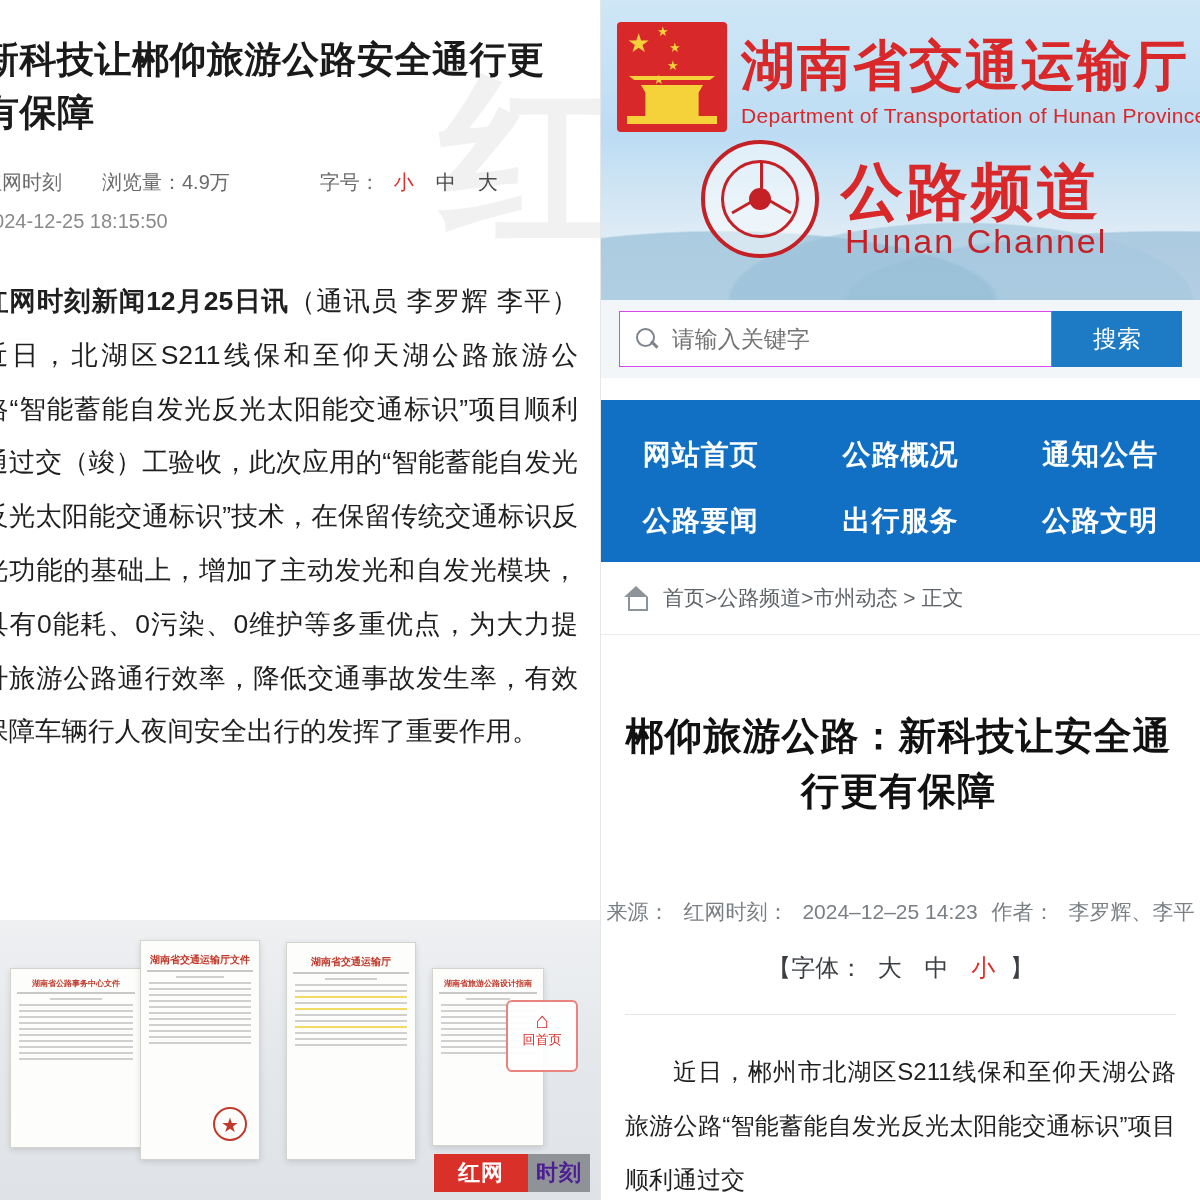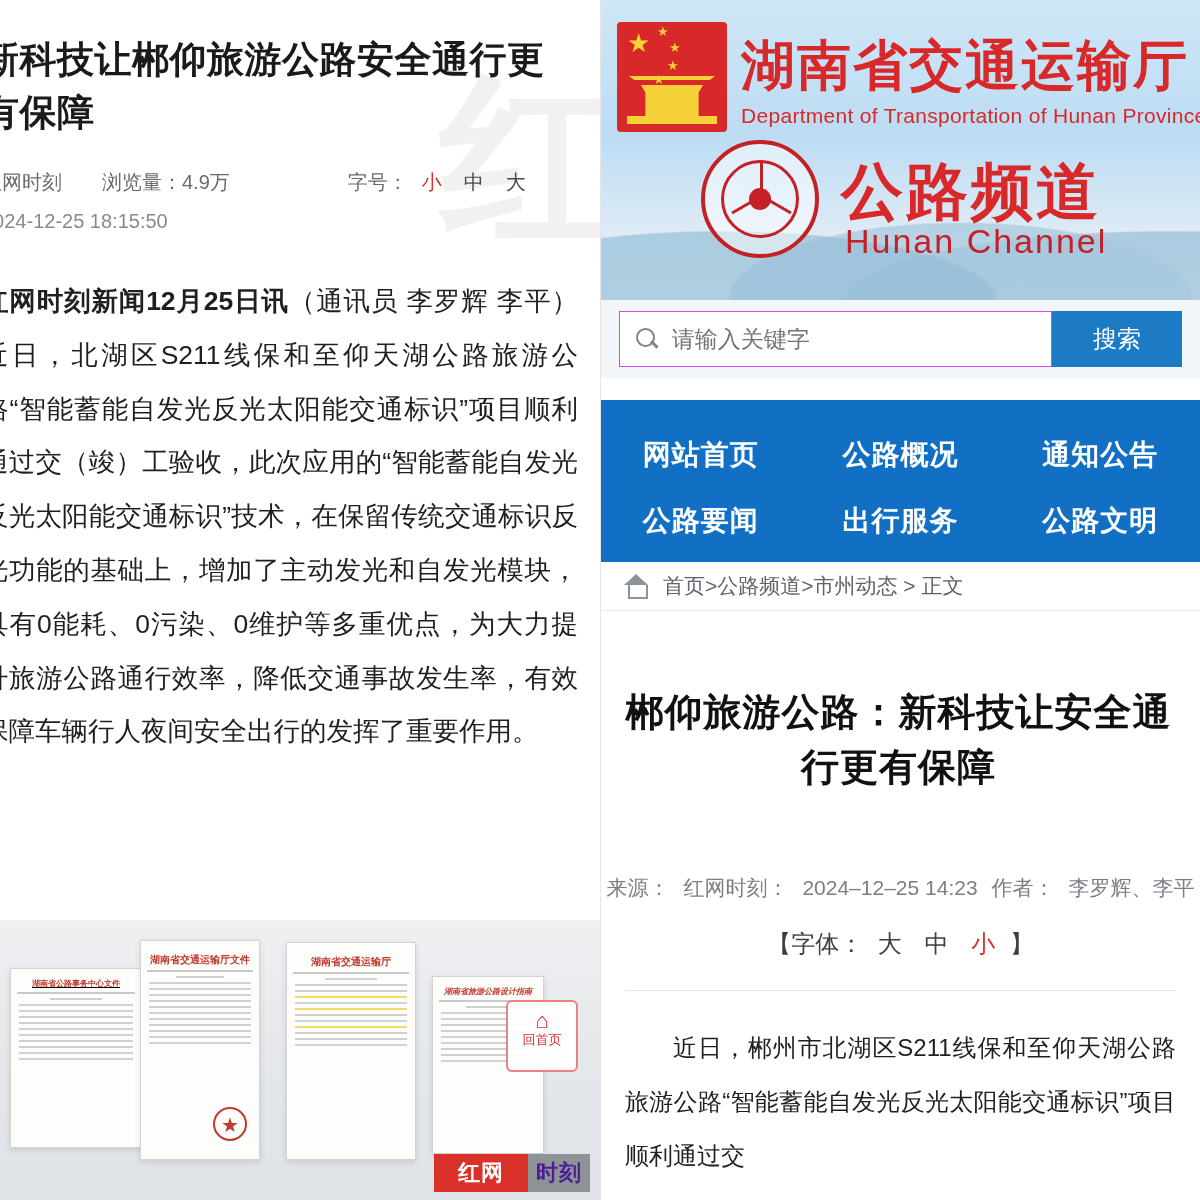--- a/index.html
+++ b/index.html
@@ -39,21 +39,21 @@
     margin: 10px 0 0 0;
   }
   .lp-meta-row {
     display: flex;
     align-items: center;
     margin-top: 30px;
     color: #6b6b6b;
     font-size: 20px;
   }
   .lp-meta-source { margin-right: 40px; }
-  .lp-meta-views { margin-right: 118px; }
+  .lp-meta-views { margin-right: 90px; }
   .lp-fs-label { color: #6b6b6b; margin-right: 14px; }
   .lp-fs-opt { margin-right: 22px; font-size: 20px; }
   .lp-fs-opt.sel { color: #d9302a; }
   .lp-fs-opt.norm { color: #4a4a4a; }
   .lp-date {
     margin-top: 14px;
     color: #8a8a8a;
     font-size: 20px;
   }
   .lp-body {
@@ -290,21 +290,21 @@
     flex: 1;
     text-align: center;
     color: #fff;
     font-size: 28px;
     font-weight: bold;
     padding: 14px 0;
     letter-spacing: 1px;
   }
   .crumb {
     display: flex; align-items: center;
-    padding: 10px 20px;
+    padding: 22px 20px;
     font-size: 21px; color: #5d6368;
     border-bottom: 1px solid #ececec;
   }
   .home-ico {
     width: 30px; height: 28px; margin-right: 12px; position: relative;
   }
   .home-ico::before {
     content: ""; position: absolute; left: 3px; top: 2px;
     width: 0; height: 0; border-left: 12px solid transparent;
     border-right: 12px solid transparent; border-bottom: 11px solid #8d9499;
@@ -367,21 +367,21 @@
       </div>
 
       <div class="lp-date">2024-12-25 18:15:50</div>
 
       <div class="lp-body">
         <b>红网时刻新闻12月25日讯</b><span>（通讯员 李罗辉 李平）近日，北湖区S211线保和至仰天湖公路旅游公路“智能蓄能自发光反光太阳能交通标识”项目顺利通过交（竣）工验收，此次应用的“智能蓄能自发光反光太阳能交通标识”技术，在保留传统交通标识反光功能的基础上，增加了主动发光和自发光模块，具有0能耗、0污染、0维护等多重优点，为大力提升旅游公路通行效率，降低交通事故发生率，有效保障车辆行人夜间安全出行的发挥了重要作用。</span>
       </div>
     </div>
 
     <div class="lp-photo">
-      <div class="doc" style="left:20px; top:48px; width:132px; height:180px;text-decoration:underline;">
+      <div class="doc" style="left:20px; top:48px; width:132px; height:180px;">
         <div class="dh" style="font-size:8px; margin-top:9px;">湖南省公路事务中心文件</div>
         <div class="dl"></div>
         <span class="dt s"></span>
           <span class="dt"></span>
           <span class="dt"></span>
           <span class="dt"></span>
         <span class="dt"></span>
           <span class="dt"></span>
           <span class="dt"></span>
           <span class="dt"></span>
@@ -415,21 +415,21 @@
           <span class="dt y"></span>
         <span class="dt"></span>
           <span class="dt y"></span>
           <span class="dt"></span>
           <span class="dt"></span>
         <span class="dt y"></span>
           <span class="dt"></span>
           <span class="dt"></span>
           <span class="dt"></span>
       </div>
-      <div class="doc" style="left:442px; top:56px; width:112px; height:178px;font-style:italic;">
+      <div class="doc" style="left:442px; top:48px; width:112px; height:178px;">
         <div class="dh" style="font-size:8px; margin-top:9px;">湖南省旅游公路设计指南</div>
         <div class="dl"></div>
         <span class="dt s"></span>
           <span class="dt"></span>
           <span class="dt"></span>
           <span class="dt"></span>
         <span class="dt"></span>
           <span class="dt"></span>
           <span class="dt"></span>
           <span class="dt"></span>

